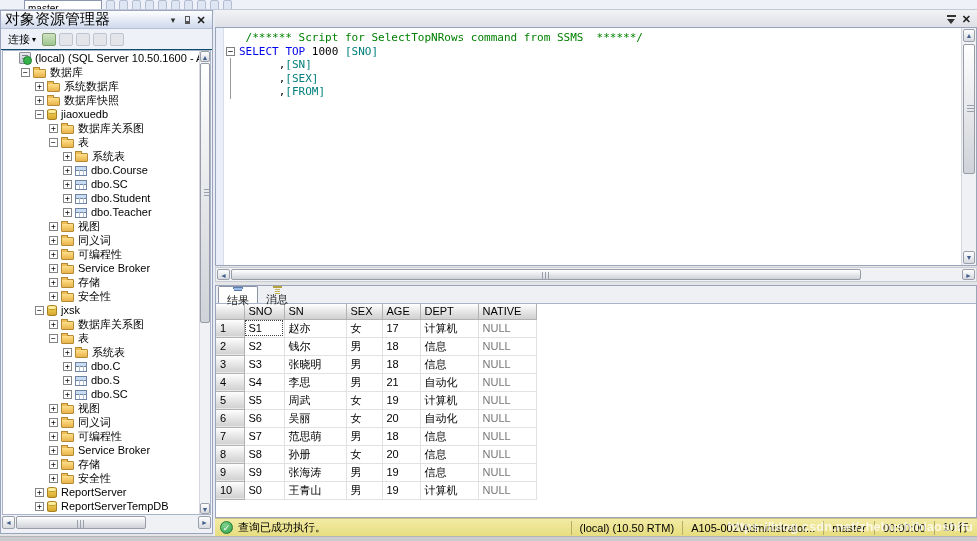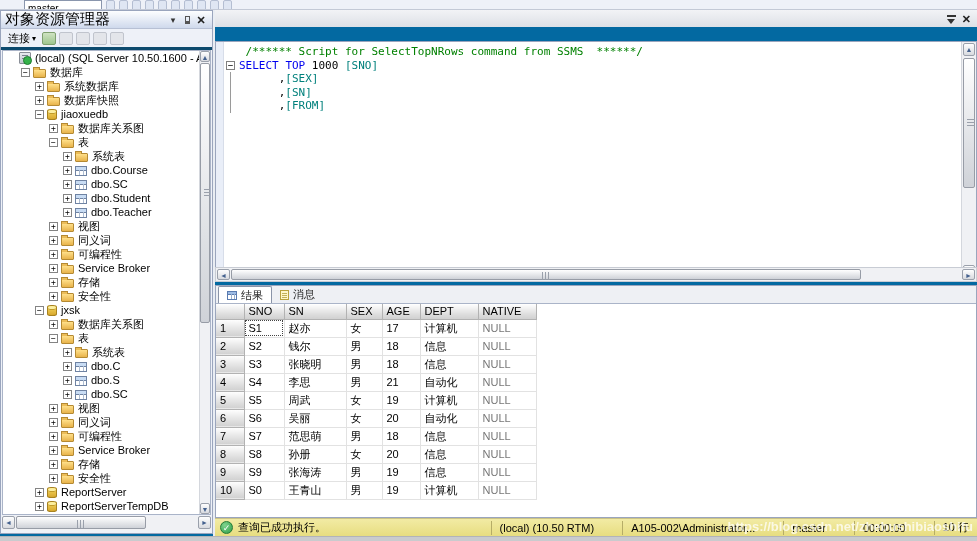--- a/index.html
+++ b/index.html
@@ -1,18 +1,18 @@
 <!DOCTYPE html>
 <html><head>
 <meta charset="utf-8">
 <style>
   * { margin:0; padding:0; box-sizing:border-box; }
   body { font-family:"Liberation Sans",sans-serif; }
   #screen { position:relative; width:977px; height:541px; overflow:hidden;
-            background:#0369a1; font-size:11px; color:#000;padding-left:32px; }
+            background:#e5e5e5; font-size:11px; color:#000;padding-left:32px; }
 
   
   #topbar { position:absolute; left:0; top:0; width:977px; height:10px;
             background:#eef1f8; border-bottom:1px solid #c3c9d6; overflow:hidden;
             display:flex; align-items:flex-start; gap:4px; padding-left:24px; }
   #topbar .combo { width:78px; height:16px; background:#fff; border:1px solid #8a96ad;
                    font-size:10px; padding:1px 3px; color:#000; }
   #topbar .tbico { width:9px; height:14px; background:#dfe6f3; border:1px solid #b4bed2;
                    border-radius:2px; margin-top:0; }
 
@@ -20,21 +20,21 @@
   #oe { position:absolute; left:0; top:10px; width:213px; height:524px;
         background:#eef1f8; border:1px solid #9aa5bd; }
   #oe-title { height:18px; background:linear-gradient(#fdfeff,#cfd9ec);
               border-bottom:1px solid #b7c0d4; display:flex; align-items:center;
               padding:0 4px; }
   #oe-title .t { flex:1; font-size:15px; }
   .winbtn { width:14px; height:13px; display:flex; align-items:center; justify-content:center;
             font-size:9px; color:#333; }
   .pin { width:5px; height:8px; border:1px solid #555; border-bottom-width:3px; }
   #oe-toolbar { height:21px; display:flex; align-items:center; gap:3px; padding:0 4px;
-                border-bottom:3px solid #0c4a6e; background:#eef1f8; }
+                border-bottom:1px solid #0c4a6e; background:#eef1f8; }
   #oe-toolbar .connect { display:flex; align-items:center; gap:2px; padding:1px 3px; }
   .oeico { width:14px; height:13px; border-radius:2px; display:inline-block; }
   .oeico.colored { background:linear-gradient(#cfe3c2,#9fc68f); border:1px solid #7fa06f; }
   .oeico.gray { background:#e3e5ea; border:1px solid #c0c4cd; }
   #oe-tree-wrap { position:absolute; left:1px; right:1px; top:39px; bottom:18px;
                   background:#fff; border:1px solid #aab4c8; overflow:hidden; }
   #oe-tree { position:absolute; left:0; top:0; right:11px; bottom:0; overflow:hidden; }
   .tree-row { height:14px; display:flex; align-items:center; white-space:nowrap; }
   .expander { width:9px; height:9px; flex:none; border:1px solid #848484; background:#fff;
               font:8px/7px "DejaVu Sans Mono",monospace; text-align:center; color:#000;
@@ -87,21 +87,21 @@
              margin-right:1px; font-size:11px; }
   .doc-tab.active { background:#fdfdfd; font-weight:bold; color:#000; height:17px; }
   #tabstrip-right { margin-left:auto; display:flex; align-items:center; gap:6px;
                     padding:0 6px 3px 0; }
   .filelist-ico { width:9px; height:8px; border-top:2px solid #333; position:relative; }
   .filelist-ico::after { content:""; position:absolute; left:0; top:2px;
       border-left:4.5px solid transparent; border-right:4.5px solid transparent;
       border-top:5px solid #333; }
   .x-ico { font-size:11px; font-weight:bold; color:#222; line-height:10px; }
 
-  #editor { position:absolute; left:215px; top:41px; width:762px; height:239px;
+  #editor { position:absolute; left:215px; top:27px; width:762px; height:239px;
             background:#fff; border:1px solid #9aa5bd; }
   #sel-margin { position:absolute; left:0; top:0; bottom:0; width:8px;
                 background:#e9eef8; border-right:1px solid #d7dde9; }
   #code { position:absolute; left:10px; top:3px; right:16px;
           font:11px/13.5px "DejaVu Sans Mono",monospace; }
   .code-line { display:flex; height:13.5px; }
   .fold-gutter { width:13px; flex:none; position:relative; }
   .fold-box { position:absolute; left:0; top:2px; width:9px; height:9px;
               border:1px solid #808080; background:#fff; font:9px/7px "DejaVu Sans Mono",monospace;
               text-align:center; color:#000; }
@@ -119,21 +119,21 @@
   #ed-vscroll { position:absolute; right:0; top:0; width:15px; bottom:0;
                 background:#f0f1f4; border-left:1px solid #d4d7dd; }
 
   #ed-hscroll { position:absolute; left:215px; top:267px; width:762px; height:15px; }
 
   #results { position:absolute; left:215px; top:285px; width:762px; height:233px;
              background:#fff; border:1px solid #9aa5bd; }
   #res-tabs { height:18px; background:#eef0f4; border-bottom:1px solid #aab4c8;
               display:flex; align-items:flex-end; padding-left:2px; }
   .res-tab { height:17px; display:flex; align-items:center; gap:4px; padding:0 8px;
-             font-size:11px; color:#222; }
+             font-size:11px; color:#222;flex-direction:column; }
   .res-tab.active { background:#fff; border:1px solid #8a94a8; border-bottom:none;
              border-radius:2px 2px 0 0; }
   .grid-ico { width:10px; height:9px; background:#fff; border:1px solid #5a7bb0; position:relative; }
   .grid-ico::before { content:""; position:absolute; left:0; right:0; top:0; height:2px;
              background:#9cbbe4; border-bottom:1px solid #5a7bb0; }
   .grid-ico::after { content:""; position:absolute; left:3px; top:2px; bottom:0; width:1px;
              background:#9ab0cf; box-shadow:3px 0 0 #9ab0cf; }
   .msg-ico { width:9px; height:10px; background:#fff7c8; border:1px solid #b9a23c; position:relative; }
   .msg-ico::before { content:""; position:absolute; left:1px; top:2px; right:1px; height:1px;
              background:#c3b258; box-shadow:0 2px 0 #c3b258, 0 4px 0 #c3b258; }
@@ -152,21 +152,21 @@
   
   #statusbar { position:absolute; left:215px; top:518px; width:762px; height:18px;
                background:linear-gradient(#f2eba4,#e7dd80); border-top:1px solid #cbc386;
                display:flex; align-items:center; font-size:11px; }
   #status-left { display:flex; align-items:center; gap:5px; padding-left:5px; flex:1; }
   .check-ico { width:13px; height:13px; border-radius:50%;
                background:radial-gradient(circle at 35% 30%,#7fd48f,#2f9e47);
                border:1px solid #247a36; color:#fff; font-size:9px; line-height:12px;
                text-align:center; }
   .status-seg { border-left:1px solid #b6ad67; padding:0 8px; height:14px;
-                display:flex; align-items:center; white-space:nowrap;margin-left:20px; }
+                display:flex; align-items:center; white-space:nowrap; }
   #watermark { position:absolute; right:4px; top:0; font-size:13px; font-weight:bold;
                color:rgba(255,255,255,0.75); pointer-events:none; white-space:nowrap; }
   #bottomstrip { position:absolute; left:0; top:536px; width:977px; height:5px;
                background:#c9cbce; border-top:1px solid #b2b4b8; }
   #vsplit { position:absolute; left:213px; top:10px; width:2px; bottom:5px; background:#e9edf3; }
 </style>
 </head>
 <body>
 
 <div id="screen">
@@ -407,25 +407,25 @@
           <pre><span class="tk-cm"> /****** Script for SelectTopNRows command from SSMS  ******/</span></pre>
         </div>
         <div class="code-line">
           <span class="fold-gutter fold-start">
             <span class="fold-box">−</span>
           </span>
           <pre><span class="tk-kw">SELECT</span><span class="tk-pl"> </span><span class="tk-kw">TOP</span><span class="tk-pl"> 1000 </span><span class="tk-id">[SNO]</span></pre>
         </div>
         <div class="code-line">
           <span class="fold-gutter fold-mid"></span>
-          <pre><span class="tk-pl">      ,</span><span class="tk-id">[SEX]</span></pre>
+          <pre><span class="tk-pl">      ,</span><span class="tk-id">[SN]</span></pre>
         </div>
         <div class="code-line">
           <span class="fold-gutter fold-mid"></span>
-          <pre><span class="tk-pl">      ,</span><span class="tk-id">[SN]</span></pre>
+          <pre><span class="tk-pl">      ,</span><span class="tk-id">[SEX]</span></pre>
         </div>
         <div class="code-line">
           <span class="fold-gutter fold-mid"></span>
           <pre><span class="tk-pl">      ,</span><span class="tk-id">[FROM]</span></pre>
         </div>
       </div>
     <div id="ed-vscroll" class="sb">
       <div class="sb-btn" style="left:1px;top:1px;width:12px;height:13px">▲</div>
       <div class="sb-thumb" style="left:1px;top:16px;width:12px;height:130px">
           <span class="grip-v"></span>

